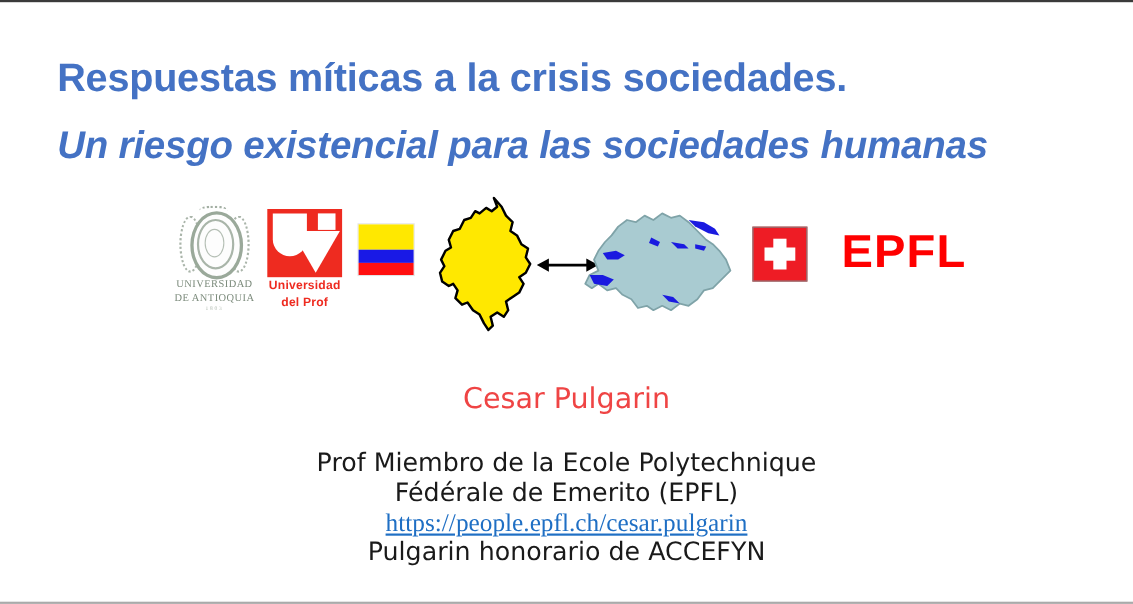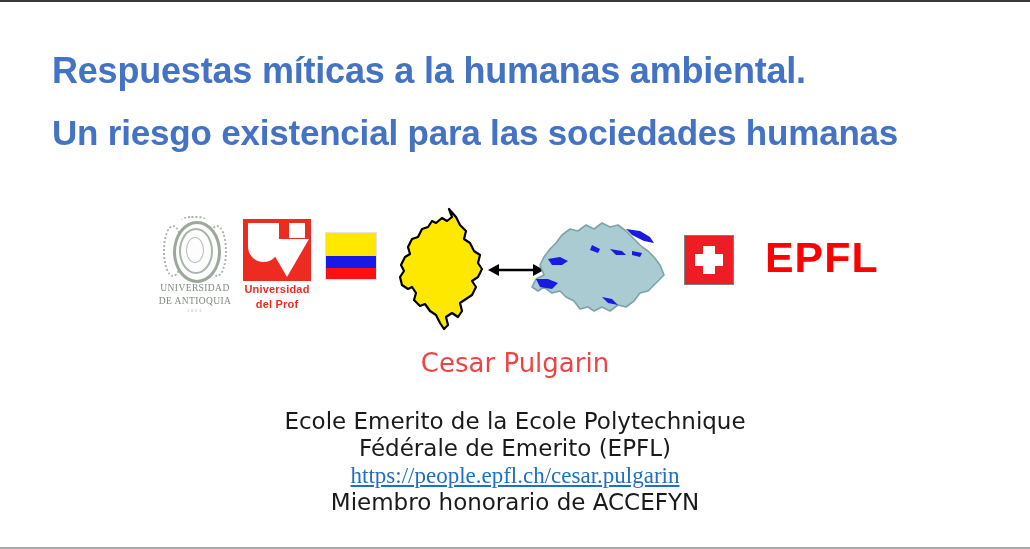--- a/index.html
+++ b/index.html
@@ -29,31 +29,32 @@
   .title-line {
     color: #4472C4;
     font-weight: bold;
     font-size: 36px;
     line-height: 62px;
     letter-spacing: -0.2px;
     white-space: nowrap;
   }
   .title-line-2 {
     font-size: 35px;
+    font-style: italic;
   }
 
   
   .logos {
     position: absolute;
     left: 0;
     top: 176px;
     width: 1030px;
     height: 135px;
   }
-  .logo-item { position: absolute; margin-top: 29px; }
+  .logo-item { position: absolute; }
 
   
   #udea { left: 152px; top: 12px; width: 86px; height: 96px; }
   .udea-seal {
     width: 68px; height: 62px;
     margin: 0 auto;
     position: relative;
   }
   .udea-ring {
     position: absolute;
@@ -226,21 +227,21 @@
     cursor: pointer;
     font-family: Liberation Serif, serif;
   }
 </style>
 </head>
 <body>
 
 <div id="slide">
 
   <div class="title-block">
-    <div class="title-line title-line-1">Respuestas míticas a la humanas ambiental.</div>
+    <div class="title-line title-line-1">Respuestas míticas a la crisis sociedades.</div>
     <div class="title-line title-line-2">Un riesgo existencial para las sociedades humanas</div>
   </div>
 
   <div class="logos">
 
     <div class="logo-item" id="udea">
       <div class="udea-seal">
         <div class="udea-wreath-l"></div>
         <div class="udea-wreath-r"></div>
         <div class="udea-crown"></div>
@@ -313,19 +314,19 @@
 
     <div class="logo-item" id="epfl">
       <div class="epfl-word">EPFL</div>
     </div>
 
   </div>
 
   <div class="author-name">Cesar Pulgarin</div>
 
   <div class="affiliation">
-    <span class="affil-line">Ecole Emerito de la Ecole Polytechnique</span>
+    <span class="affil-line">Prof Miembro de la Ecole Polytechnique</span>
     <span class="affil-line">Fédérale de Emerito (EPFL)</span>
     <span class="url-line">https://people.epfl.ch/cesar.pulgarin</span>
-    <span class="affil-line">Miembro honorario de ACCEFYN</span>
+    <span class="affil-line">Pulgarin honorario de ACCEFYN</span>
   </div>
 
 </div>
 
 </body></html>

